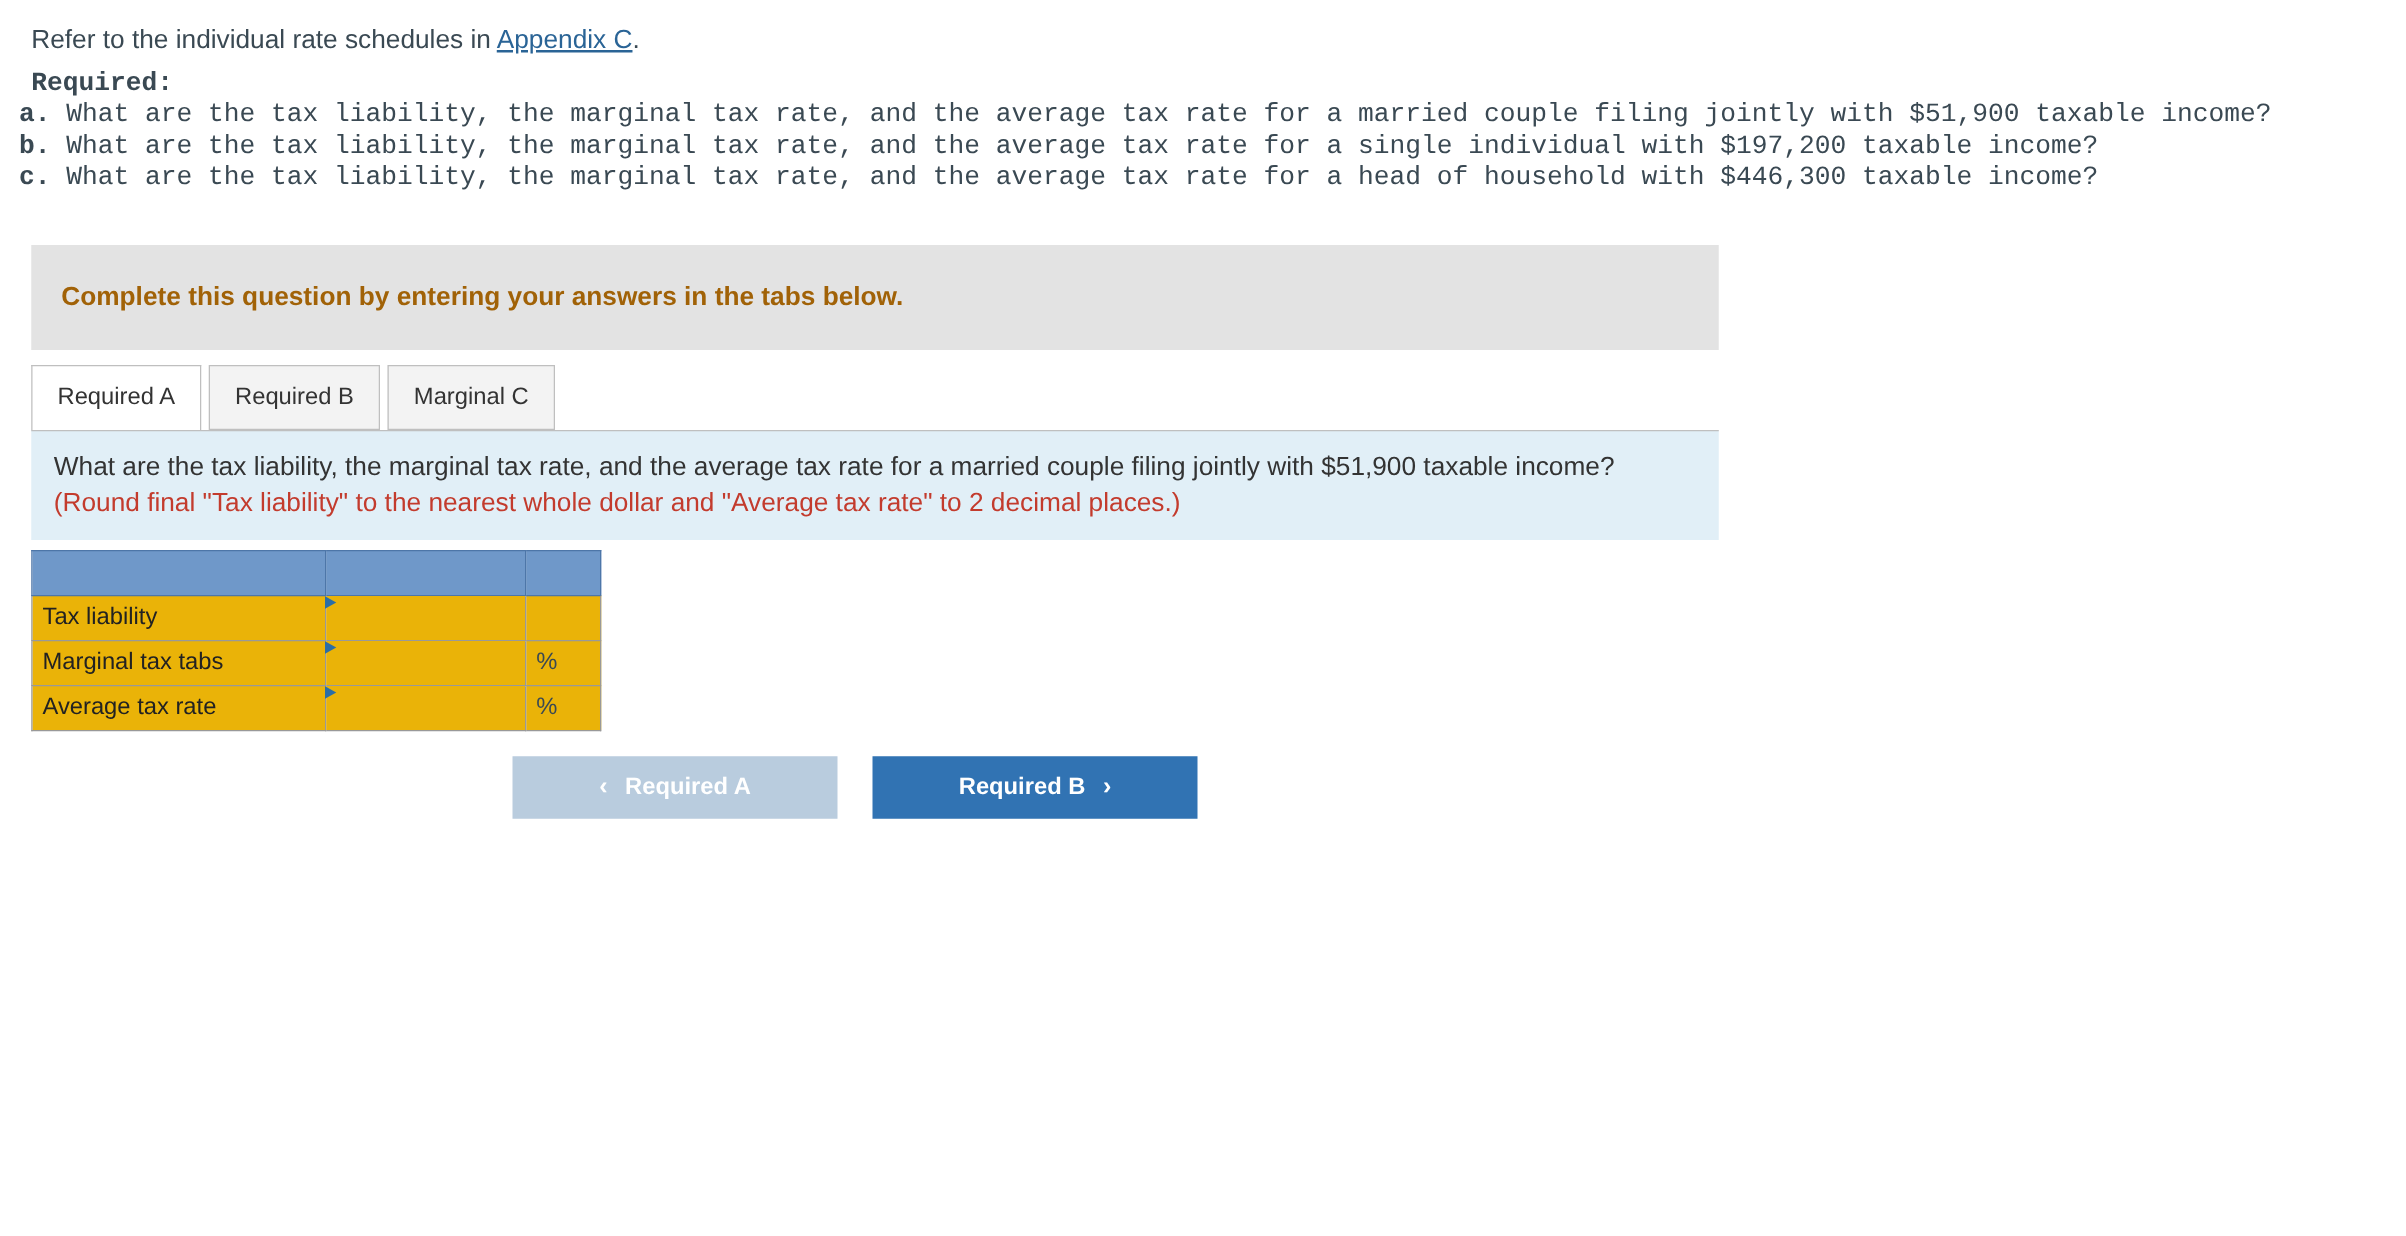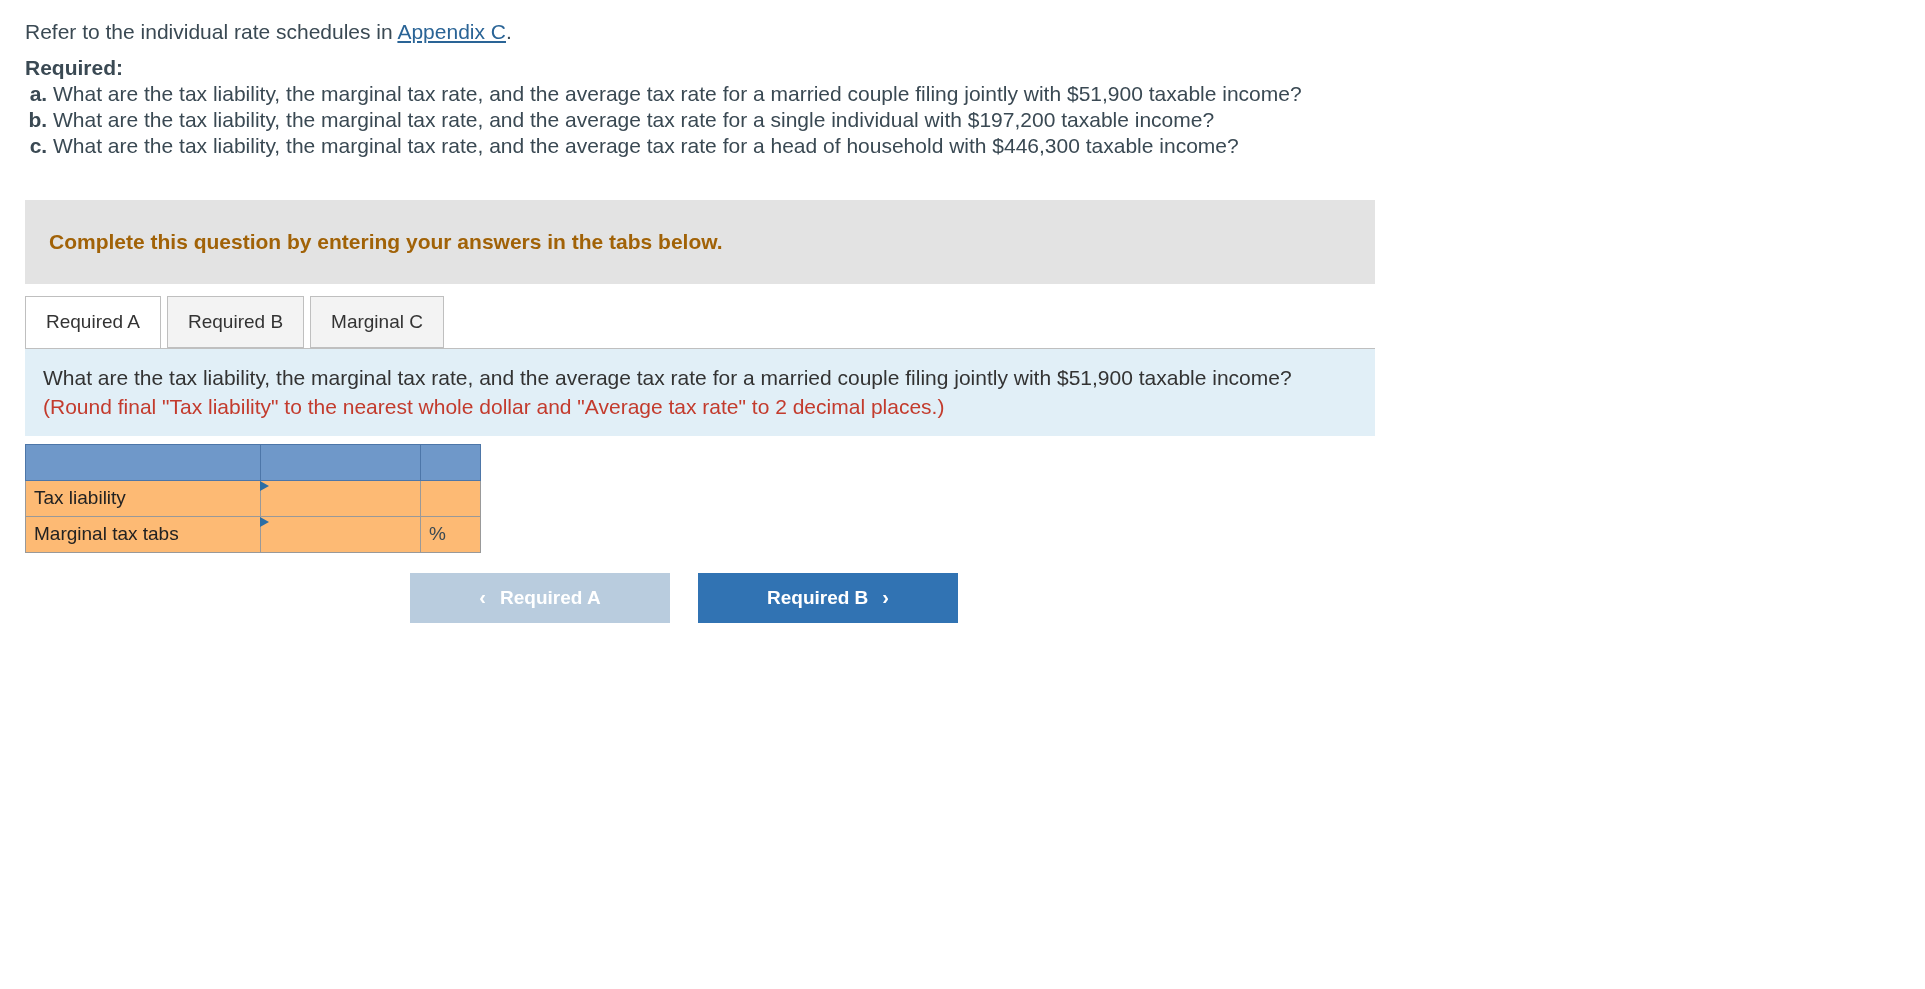--- a/index.html
+++ b/index.html
@@ -7,21 +7,21 @@
     margin: 0;
     padding: 20px 25px;
     font-family: Arial, Helvetica, sans-serif;
     font-size: 21px;
     color: #3a4953;
     background: #fff;
     width: 1925px;
   }
   .intro-text { margin-bottom: 12px; }
   a.appendix-link { color: #2a6496; text-decoration: underline; }
-  .required-block { margin-bottom: 40px; }
+  .required-block { margin-bottom: 40px; font-family: Liberation Mono, monospace; }
   .required-label { font-weight: bold; margin-bottom: 2px; }
   ol.req-list { margin: 0; padding-left: 28px; list-style-type: lower-alpha; }
   ol.req-list li { padding-bottom: 2px; }
   ol.req-list li::marker { font-weight: bold; }
   .answer-area { width: 1350px; }
   .instruction-bar {
     background: #e3e3e3;
     padding: 30px 24px;
     font-weight: bold;
     font-size: 21px;
@@ -49,21 +49,21 @@
   }
   .prompt-hint { color: #c33b2d; }
   .answer-table {
     border-collapse: collapse;
     margin-top: 8px;
   }
   .answer-table td, .answer-table th {
     border: 1px solid #999;
     padding: 4px 8px;
     font-size: 19px;
-    background: #fdba74;
+    background: #eab308;
     height: 36px;
   }
   .answer-table .hdr {
     background: #6f98c9;
     border: 1px solid #4d76a8;
   }
   .hdr.col1 { width: 235px; }
   .hdr.col2 { width: 160px; }
   .hdr.col3 { width: 60px; }
   .label-cell { width: 235px; text-align: left; color: #222; }
@@ -143,20 +143,25 @@
     <tr>
       <td class="label-cell">Tax liability</td>
       <td class="input-cell"></td>
       <td class="unit-cell"></td>
     </tr>
     <tr>
       <td class="label-cell">Marginal tax tabs</td>
       <td class="input-cell"></td>
       <td class="unit-cell">%</td>
     </tr>
+    <tr>
+      <td class="label-cell">Average tax rate</td>
+      <td class="input-cell"></td>
+      <td class="unit-cell">%</td>
+    </tr>
   </tbody>
     </table>
 
   <div class="nav-row">
     <button class="nav-btn nav-prev">
       <span class="chev">‹</span>
       <span>Required A</span>
     </button>
     <button class="nav-btn nav-next">
       <span>Required B</span>

